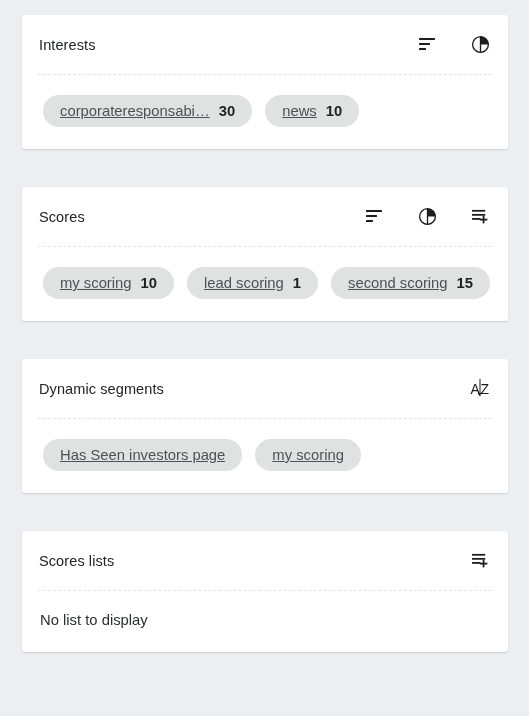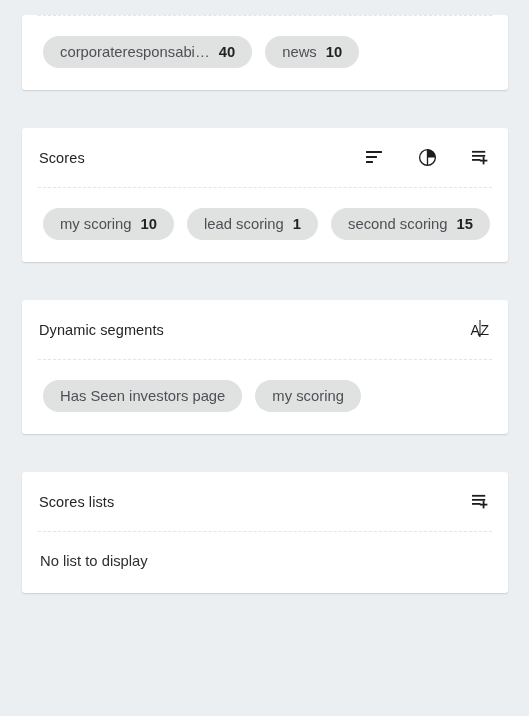--- a/index.html
+++ b/index.html
@@ -93,20 +93,21 @@
     color: #4d5156;
     white-space: nowrap;
     max-width: 240px;
     cursor: pointer;
   }
 
   .chip-label {
     overflow: hidden;
     text-overflow: ellipsis;
     white-space: nowrap;
+    text-decoration: underline;
   }
 
   .chip-value {
     font-weight: bold;
     color: #1f2124;
   }
 
   .empty-text {
     font-size: 14.8px;
     color: #2b2e32;
@@ -159,25 +160,45 @@
     border-right: 2.5px solid transparent;
     border-top: 3.5px solid #1b1d20;
   }
 </style>
 </head>
 <body>
 
 <div class="page">
 
   <section class="card">
+    <div class="card-header">
+      <div class="card-title">Interests</div>
+      <div class="card-actions">
+        <button class="icon-btn">
+          <span class="ico-sort">
+              <i></i>
+              <i></i>
+              <i></i>
+            </span>
+        </button>
+        <button class="icon-btn">
+          <svg width="19" height="19" viewBox="0 0 20 20">
+            <circle cx="10" cy="10" r="8.3" fill="none" stroke="#1b1d20" stroke-width="1.4"></circle>
+            <path d="M10 1.7 A8.3 8.3 0 0 1 10 10 L10 1.7 Z" fill="#1b1d20"></path>
+            <path d="M10 10 L10 1.7 A8.3 8.3 0 0 1 18.3 10 Z" fill="#1b1d20"></path>
+            <line x1="10" y1="1.7" x2="10" y2="18.3" stroke="#1b1d20" stroke-width="1.4"></line>
+          </svg>
+        </button>
+      </div>
+    </div>
     <div class="divider"></div>
     <div class="chips">
       <div class="chip">
         <span class="chip-label">corporateresponsabi…</span>
-        <span class="chip-value">40</span>
+        <span class="chip-value">30</span>
       </div>
       <div class="chip">
         <span class="chip-label">news</span>
         <span class="chip-value">10</span>
       </div>
     </div>
   </section>
 
   <section class="card">
     <div class="card-header">

